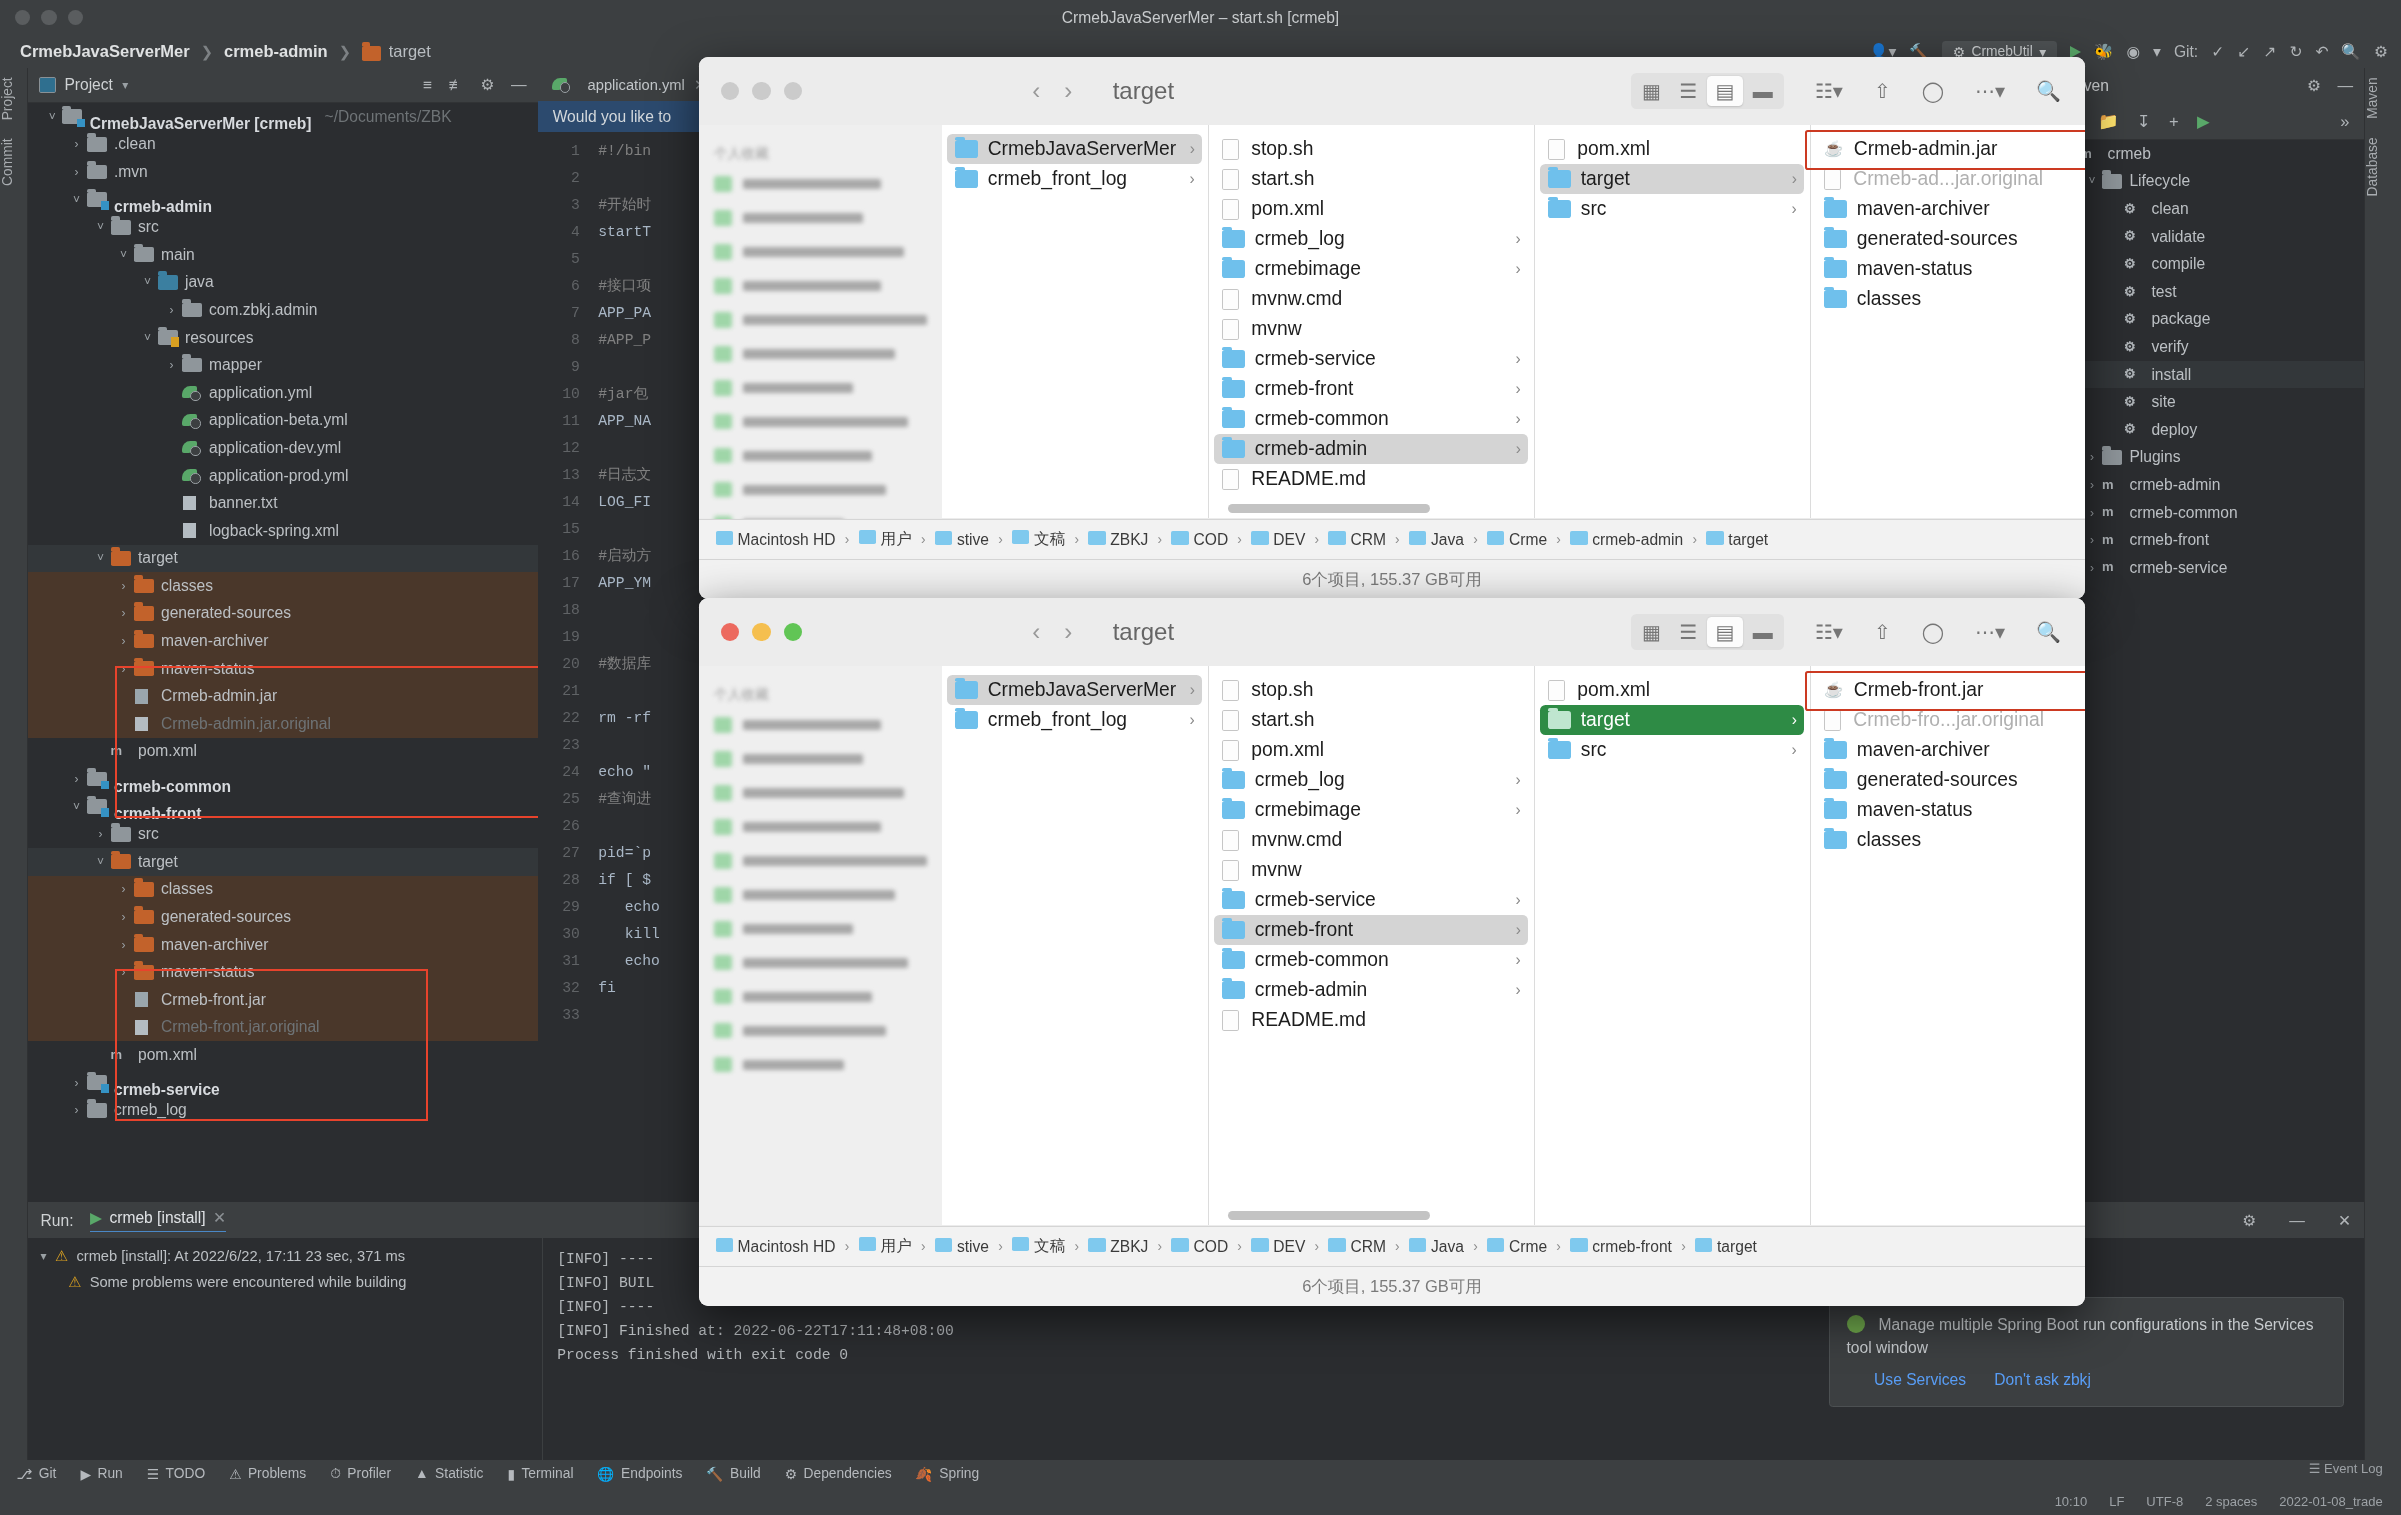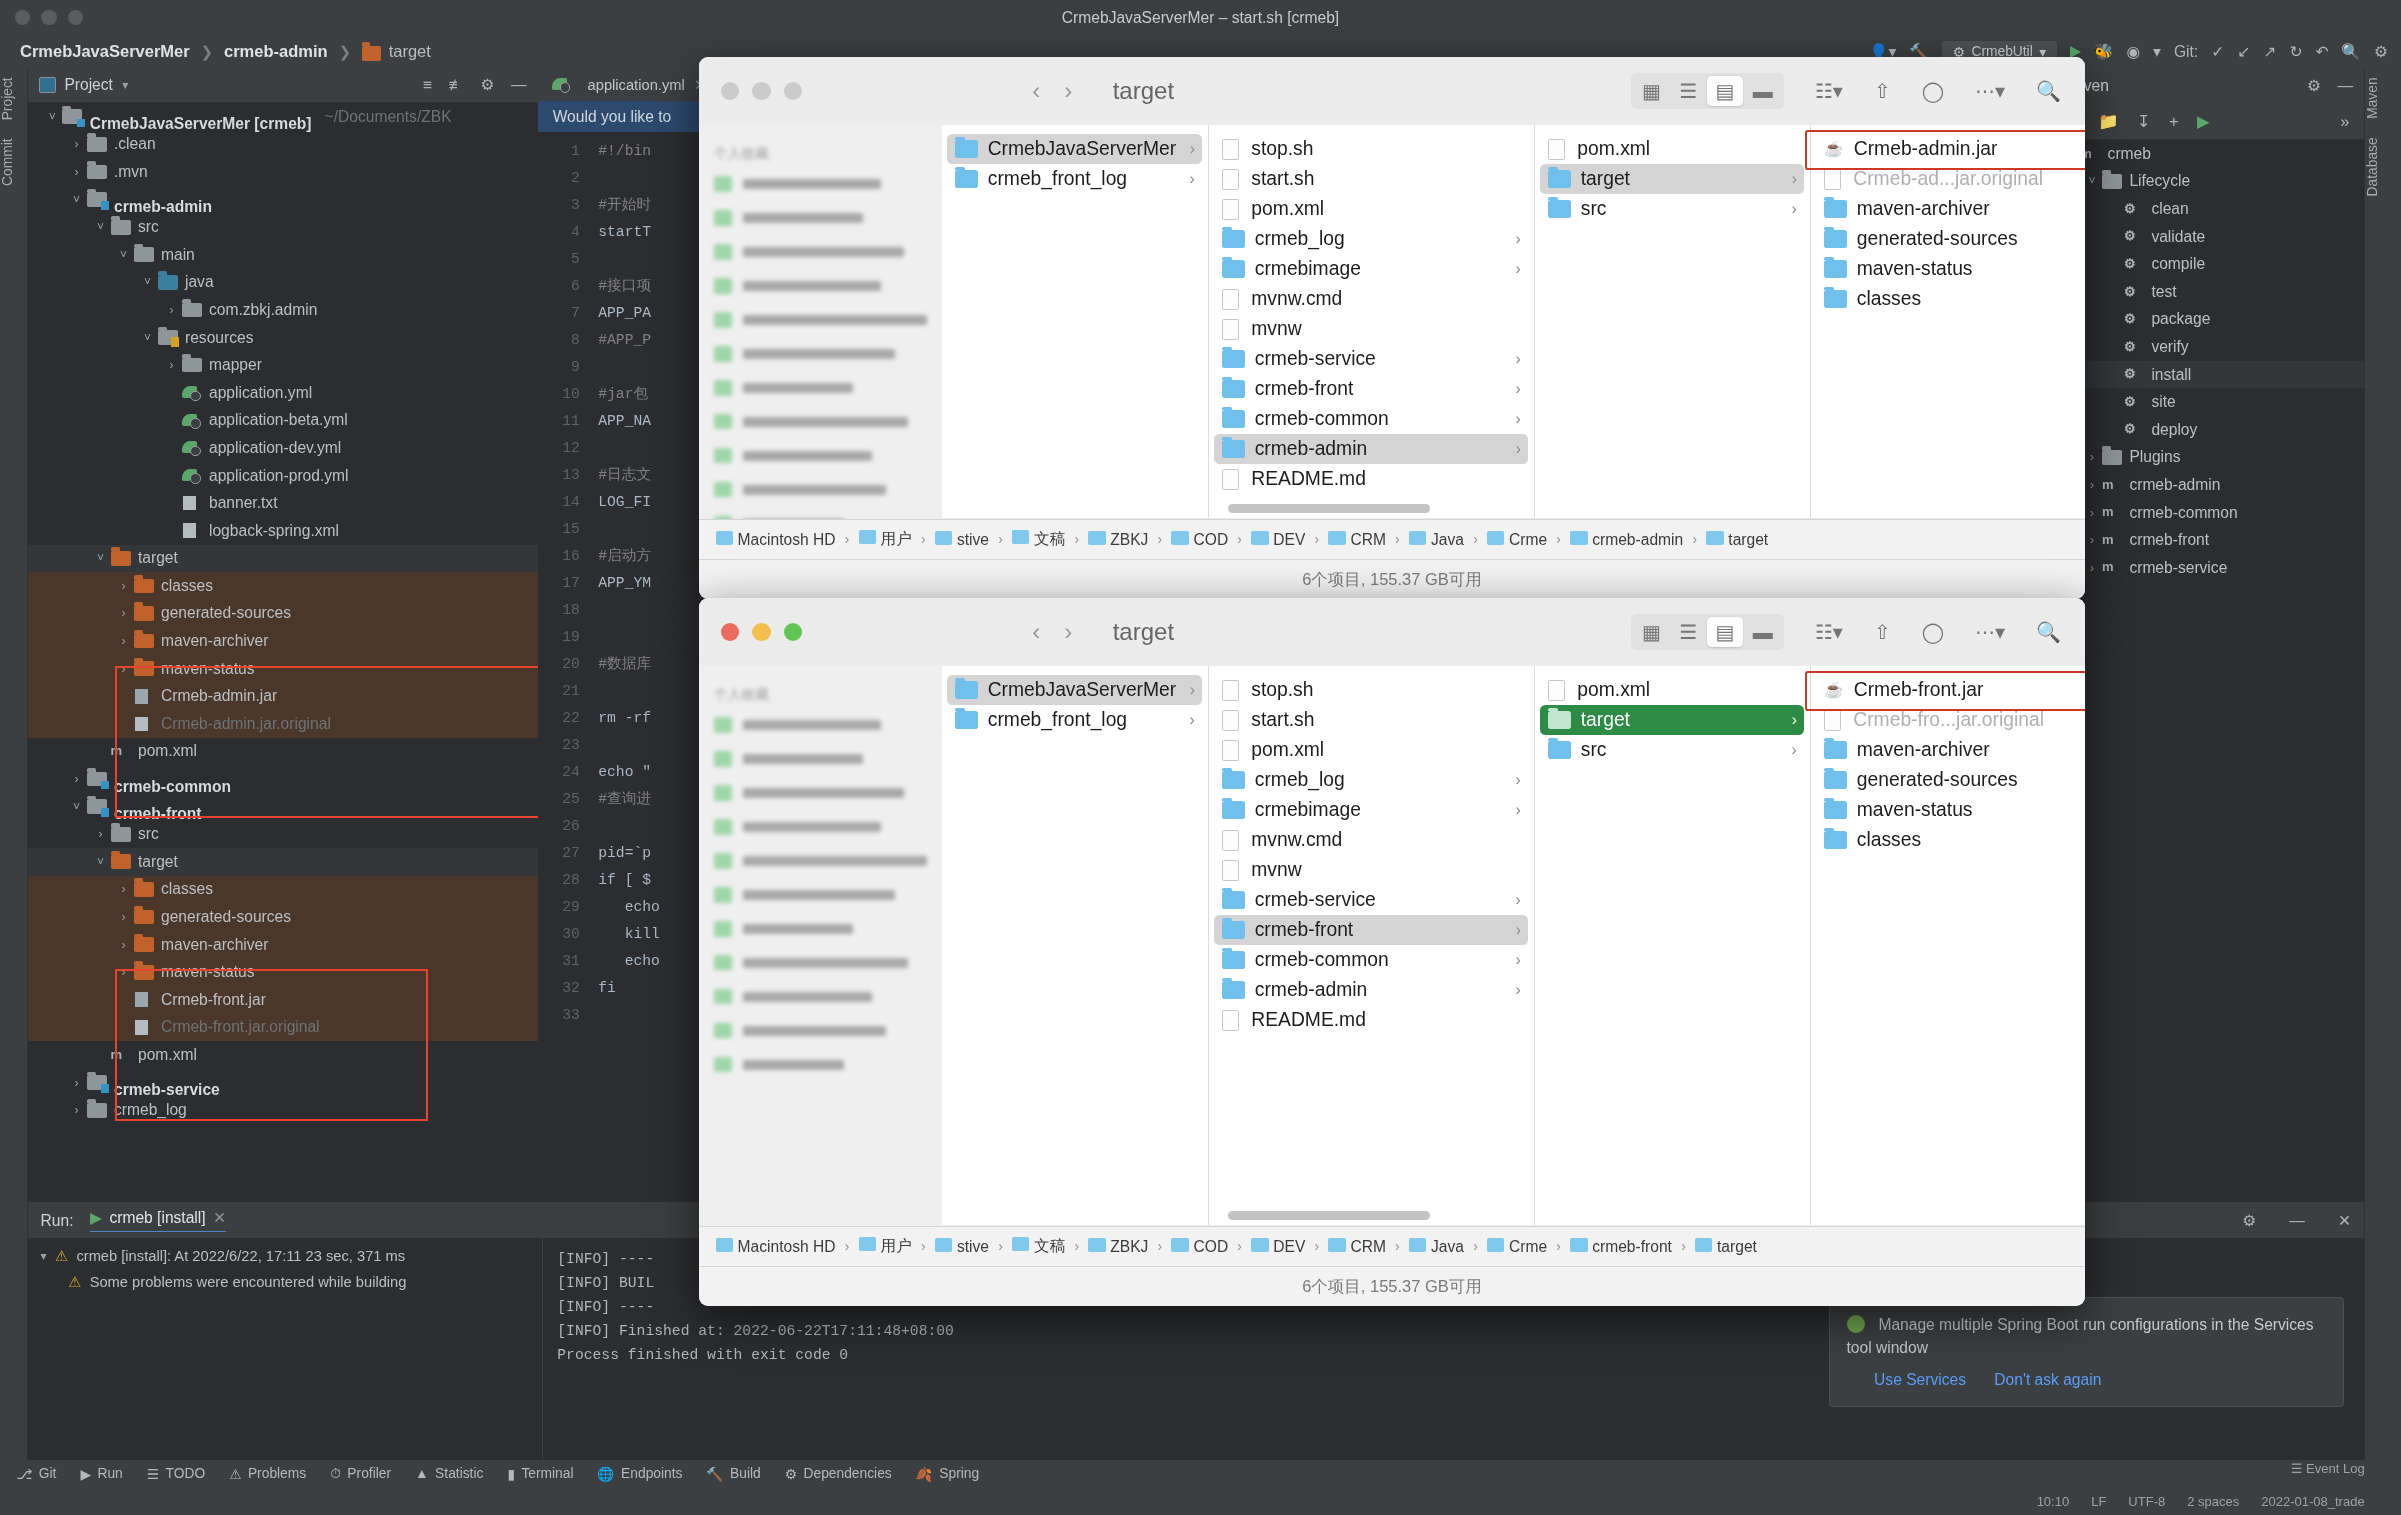--- a/index.html
+++ b/index.html
@@ -110,21 +110,21 @@
   .run-head { height:35px; background:#3c3f41; display:flex; align-items:center; padding:0 13px; color:#cfd2d4; font-size:15.6px; gap:16.5px;}
   .run-tab { display:flex; align-items:center; gap:7.4px; border-bottom:1.8px solid #4a88c7; padding-bottom:3.7px; color:#e0e3e6;}
   .run-body { position:absolute; left:0; right:0; top:35px; bottom:0; display:flex;}
   .run-left { width: 515px; border-right:0.9px solid #3c3f41; padding:9.2px 13px; color:#bcc0c4; font-size:14.7px;}
   .run-right { flex:1; padding:9.2px 14.7px; color:#b3b7ba; font-family:"Liberation Mono", monospace; font-size:14.7px; line-height:24px; white-space:pre;}
   .warn-tri { color:#d9a021; }
 
   
   .toolbar-bot { position:absolute; left:0; right:0; bottom:27.6px; height:27.6px; background:#3c3f41; display:flex; align-items:center; gap:24px; padding-left:16.5px; color:#b5b9bd; font-size:13.8px;}
   .toolbar-bot .it { display:flex; align-items:center; gap:6.4px;}
-  .statusbar { position:absolute; left:0; right:18px; bottom:0; height:27.6px; background:#3c3f41; display:flex; align-items:center; justify-content:flex-end; gap:22px; padding-right:18.4px; color:#9da2a6; font-size:13px;}
+  .statusbar { position:absolute; left:0; right:0; bottom:0; height:27.6px; background:#3c3f41; display:flex; align-items:center; justify-content:flex-end; gap:22px; padding-right:18.4px; color:#9da2a6; font-size:13px;}
 
   
   .finder {
     position:absolute; background:#ececec; border-radius: 9.2px;
     box-shadow: 0 13px 46px rgba(0,0,0,.55); overflow:hidden;
   }
   .fw1 { left: 699px; top: 57px; width: 1386px; height: 542px; }
   .fw2 { left: 699px; top: 598px; width: 1386px; height: 708px; }
   .f-top { height: 68px; display:flex; align-items:center; background:#ececec; position:relative;}
   .f-traffic { display:flex; gap:13px; margin-left:22px; }
@@ -686,21 +686,21 @@
     </div>
   </div>
 
   <div class="springnote">
     <div style="margin-bottom:9.2px;">
       <span class="spring-ic"></span>
       <span>Manage multiple Spring Boot run configurations in the Services tool window</span>
     </div>
     <div style="padding-left:27.6px;">
       <a href="#">Use Services</a>
-      <a href="#">Don't ask again</a>
+      <a href="#">Don't ask zbkj</a>
     </div>
   </div>
 
   <div class="toolbar-bot" id="bot-tools">
       <span class="it">
         <span>⎇</span>
         <span>Git</span>
       </span>
       <span class="it">
         <span>▶</span>

